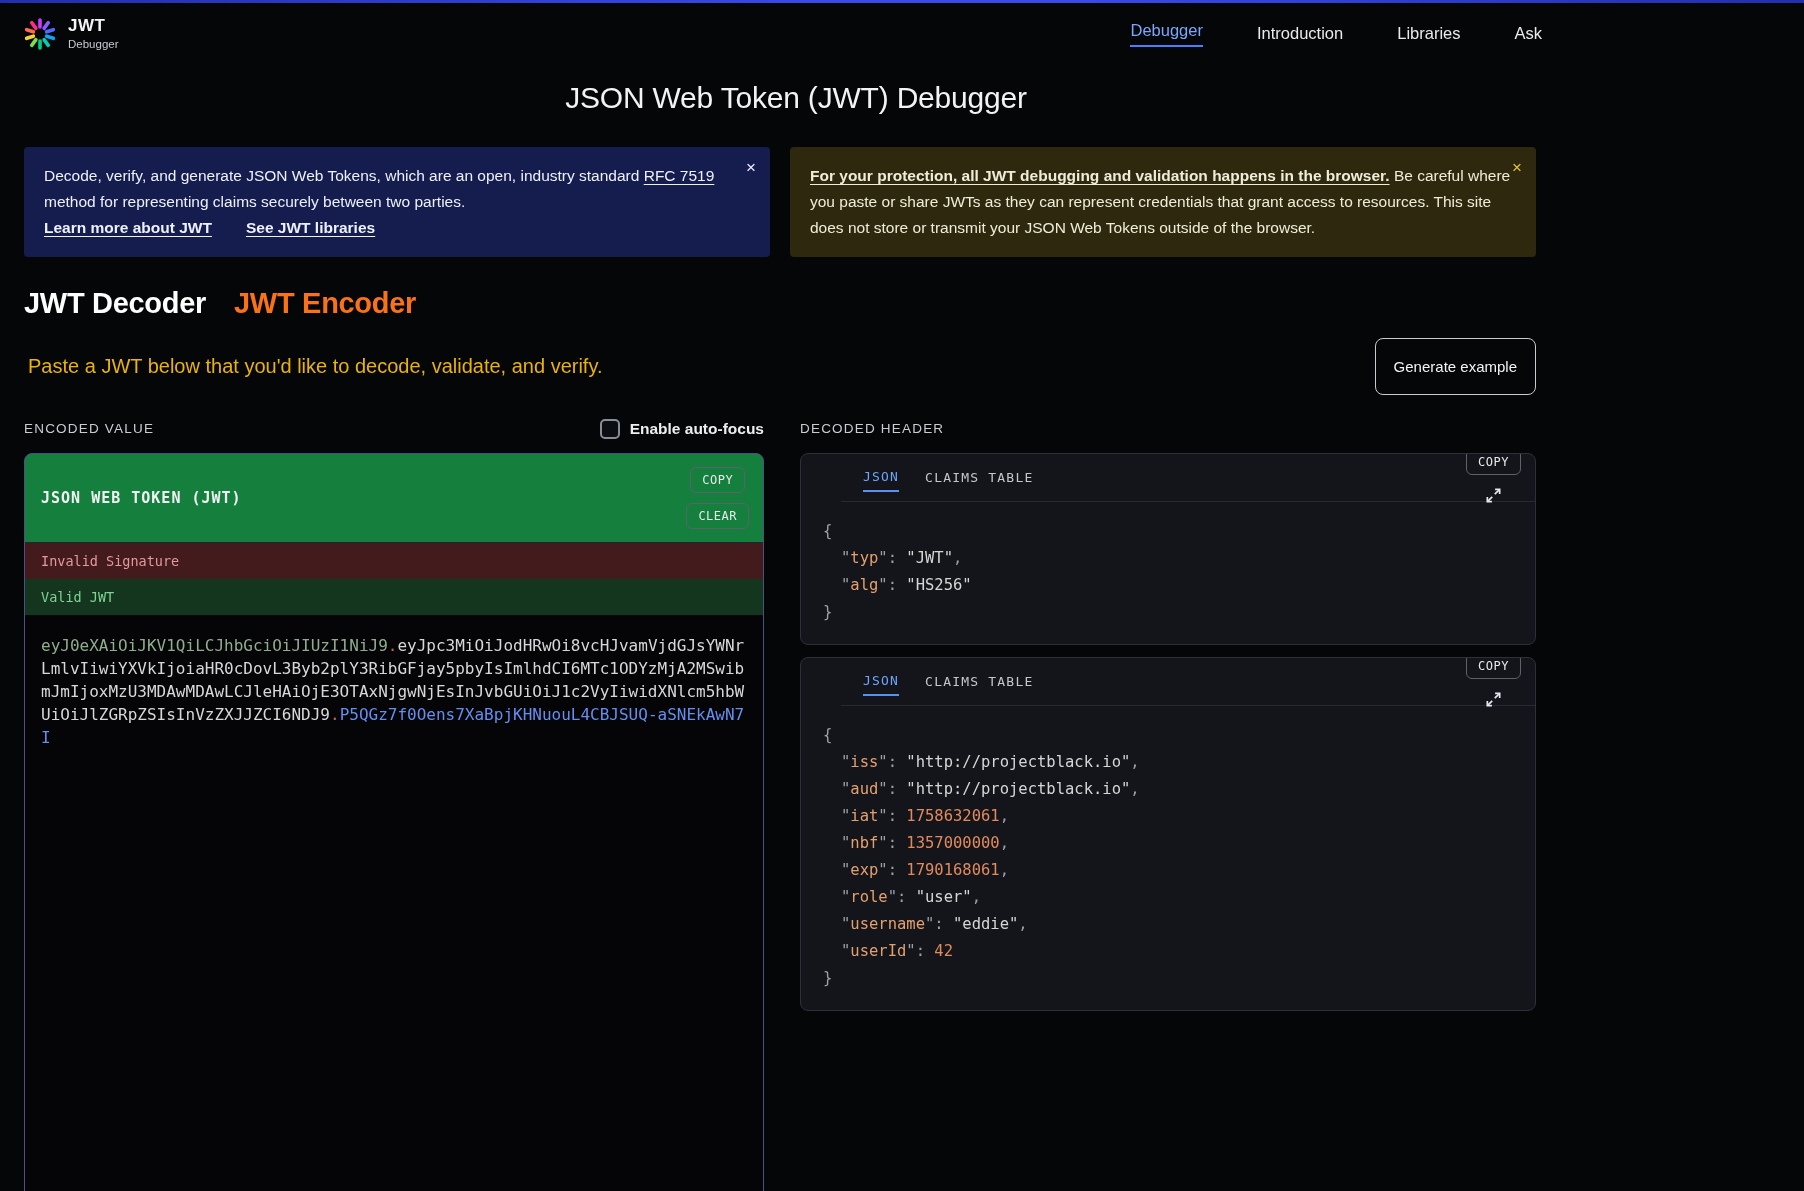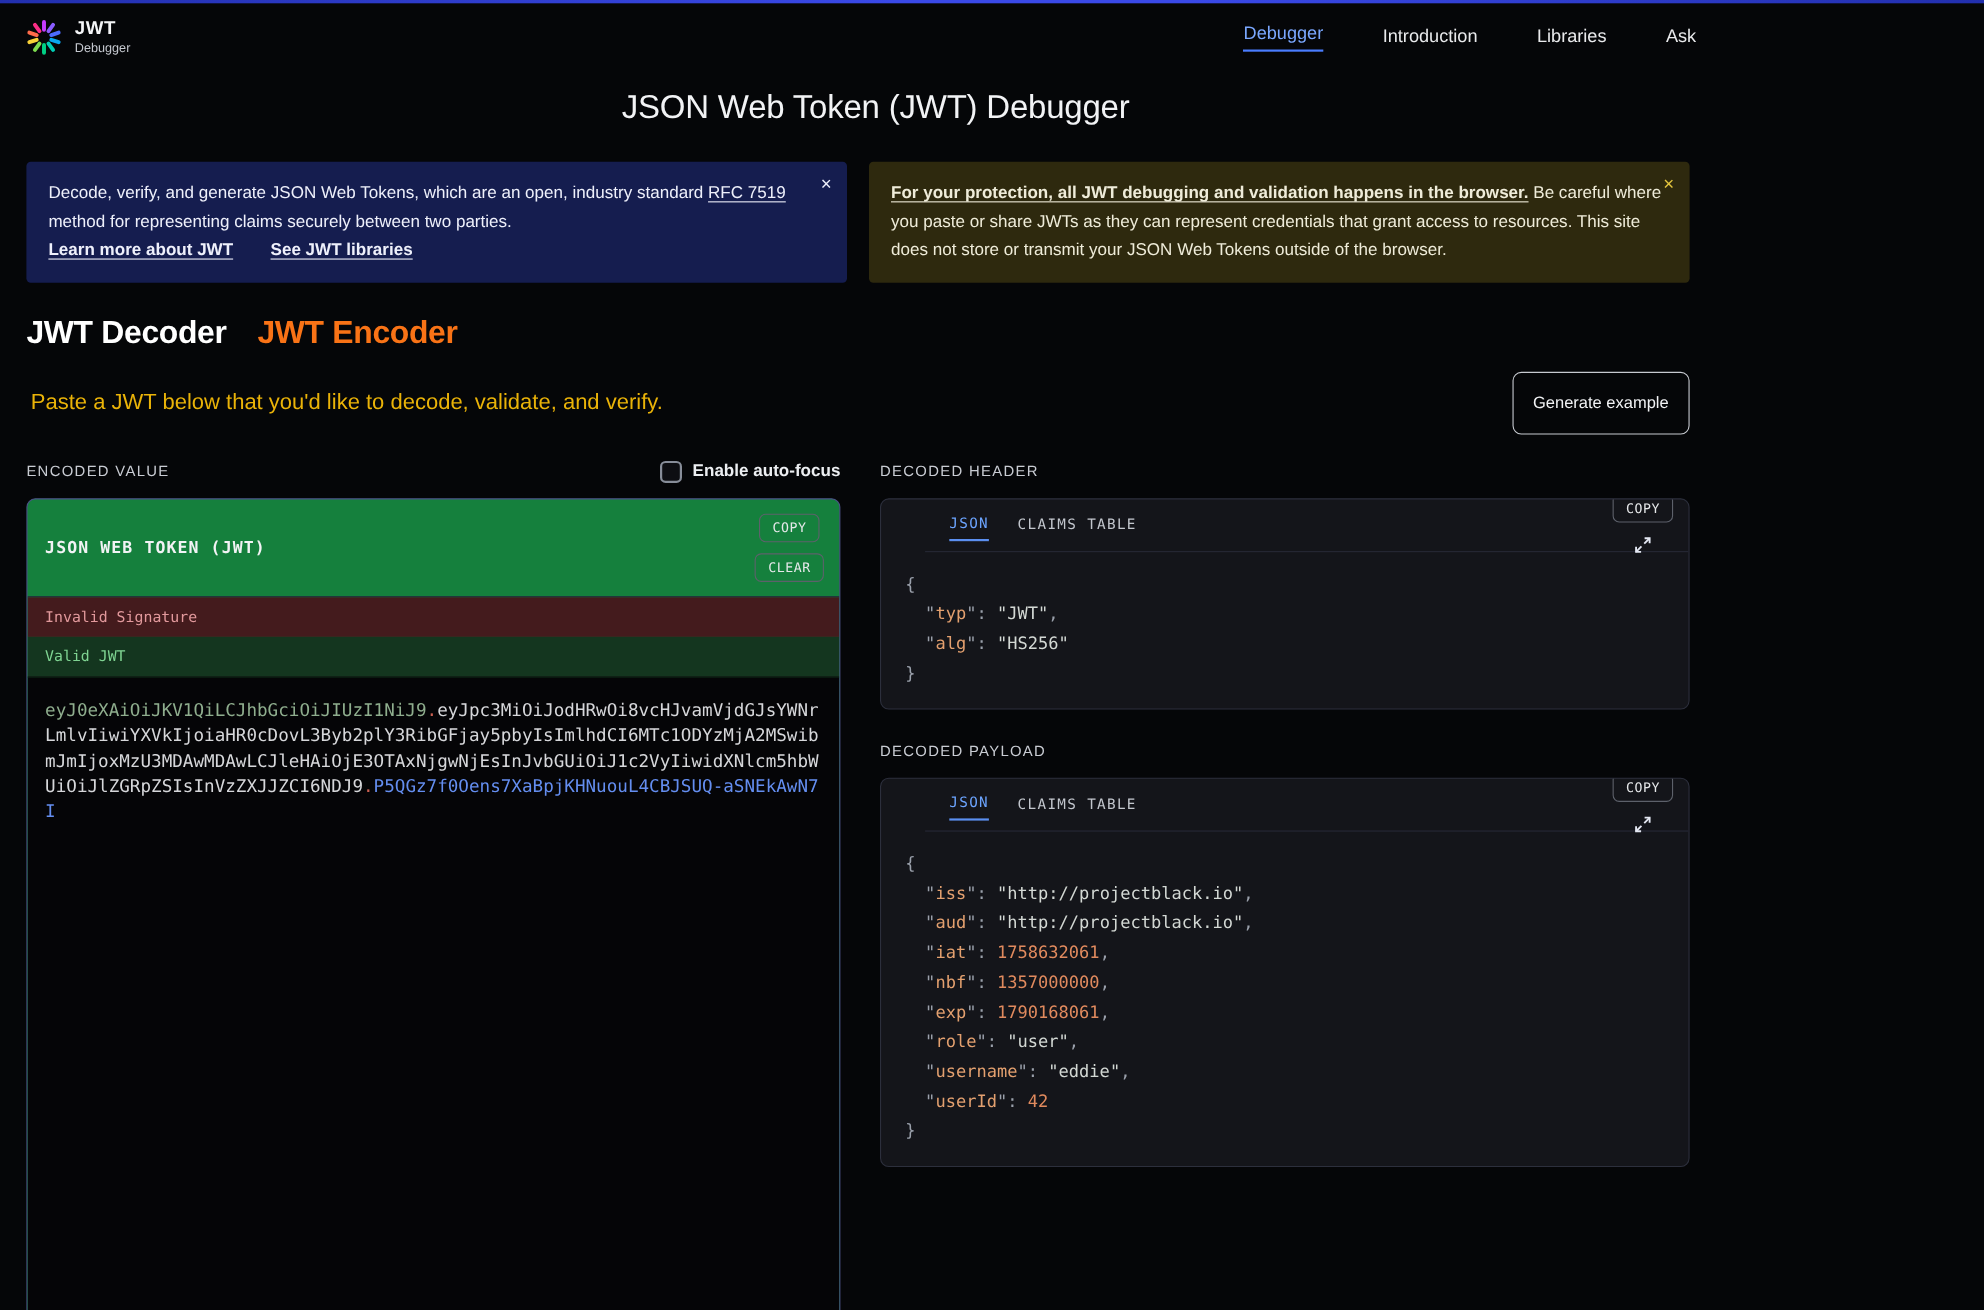--- a/index.html
+++ b/index.html
@@ -215,21 +215,20 @@
           </div>
         </div>
         <div class="code">
             <div class="code-line"><span class="tk-punct">{</span></div>
             <div class="code-line ind"><span class="tk-punct">"</span><span class="tk-key">typ</span><span class="tk-punct">": </span><span class="tk-str">"JWT"</span><span class="tk-punct">,</span></div>
             <div class="code-line ind"><span class="tk-punct">"</span><span class="tk-key">alg</span><span class="tk-punct">": </span><span class="tk-str">"HS256"</span></div>
             <div class="code-line"><span class="tk-punct">}</span></div>
           </div>
       </div>
 
-      <div class="section-label mt">DECODED PAYLOAD</div>
       <div class="decoded-card">
         <div class="decoded-head">
           <div class="decoded-tabs">
             <div class="dtab active">JSON</div>
             <div class="dtab">CLAIMS TABLE</div>
           </div>
           <div class="head-actions">
             <button class="btn-chip">COPY</button>
             <span class="expand">
               <svg width="17" height="17" viewBox="0 0 16 16" fill="none" stroke="currentColor" stroke-width="1.6">

